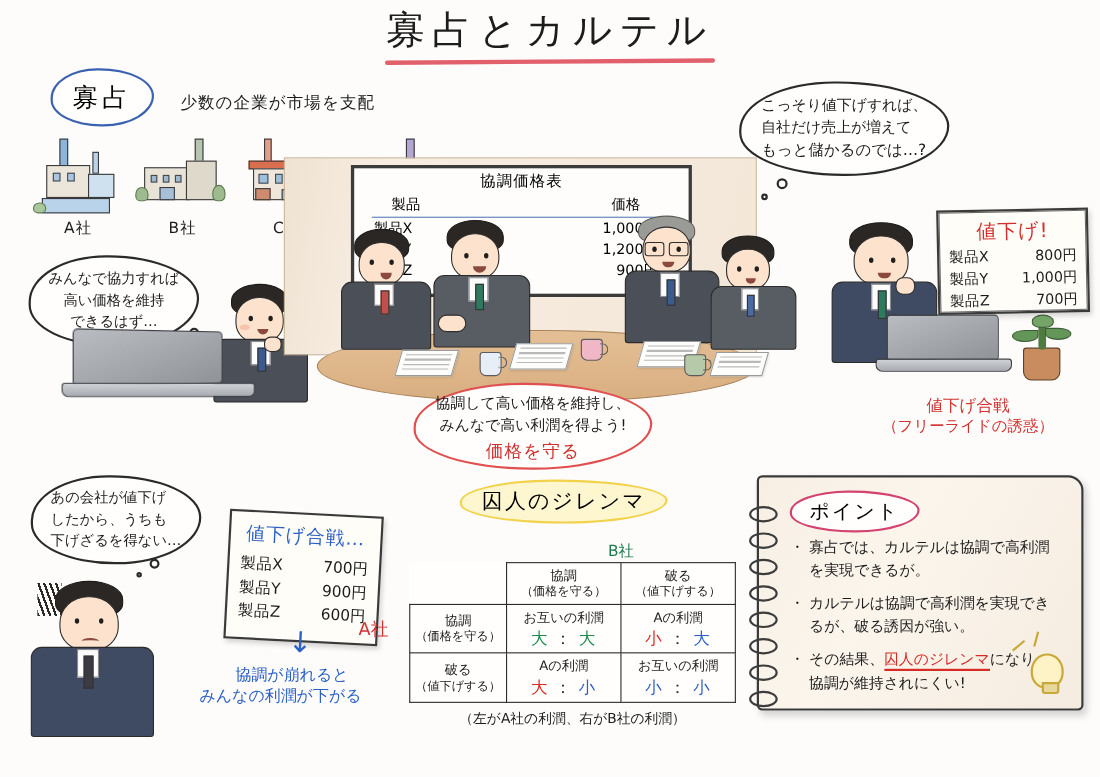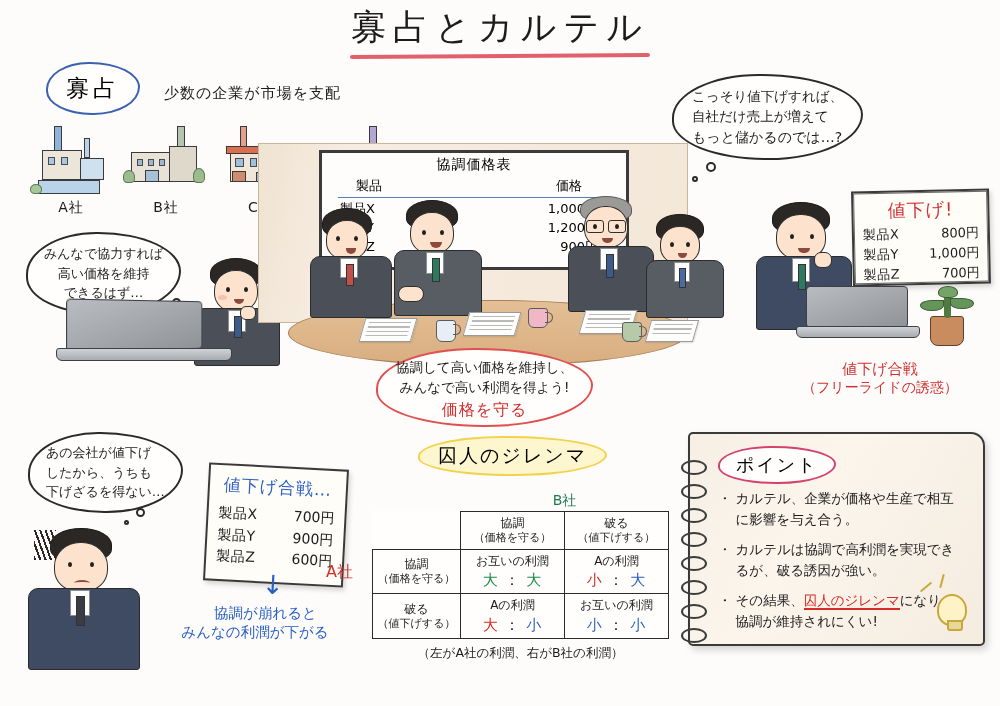--- a/index.html
+++ b/index.html
@@ -544,21 +544,21 @@
         <div class="ring"></div>
     </div>
     <div style="padding:12px 16px 0 28px;">
       <div style="margin-bottom:4px;">
         <span class="cloud pink" style="padding:5px 16px; display:inline-block;">
           <span style="font-size:18px; letter-spacing:2px;">ポイント</span>
         </span>
       </div>
       <div class="note-bullet">
         <span class="dot">・</span>
-        <span>カルテル、企業が価格や生産で相互に影響を与え合う。</span>
+        <span>寡占では、カルテルは協調で高利潤を実現できるが。</span>
       </div>
       <div class="note-bullet">
         <span class="dot">・</span>
         <span>カルテルは協調で高利潤を実現できるが、破る誘因が強い。</span>
       </div>
       <div class="note-bullet">
         <span class="dot">・</span>
         <span><span>その結果、</span><span class="hl-red">囚人のジレンマ</span><span>になり、協調が維持されにくい!</span></span>
       </div>
     </div>

